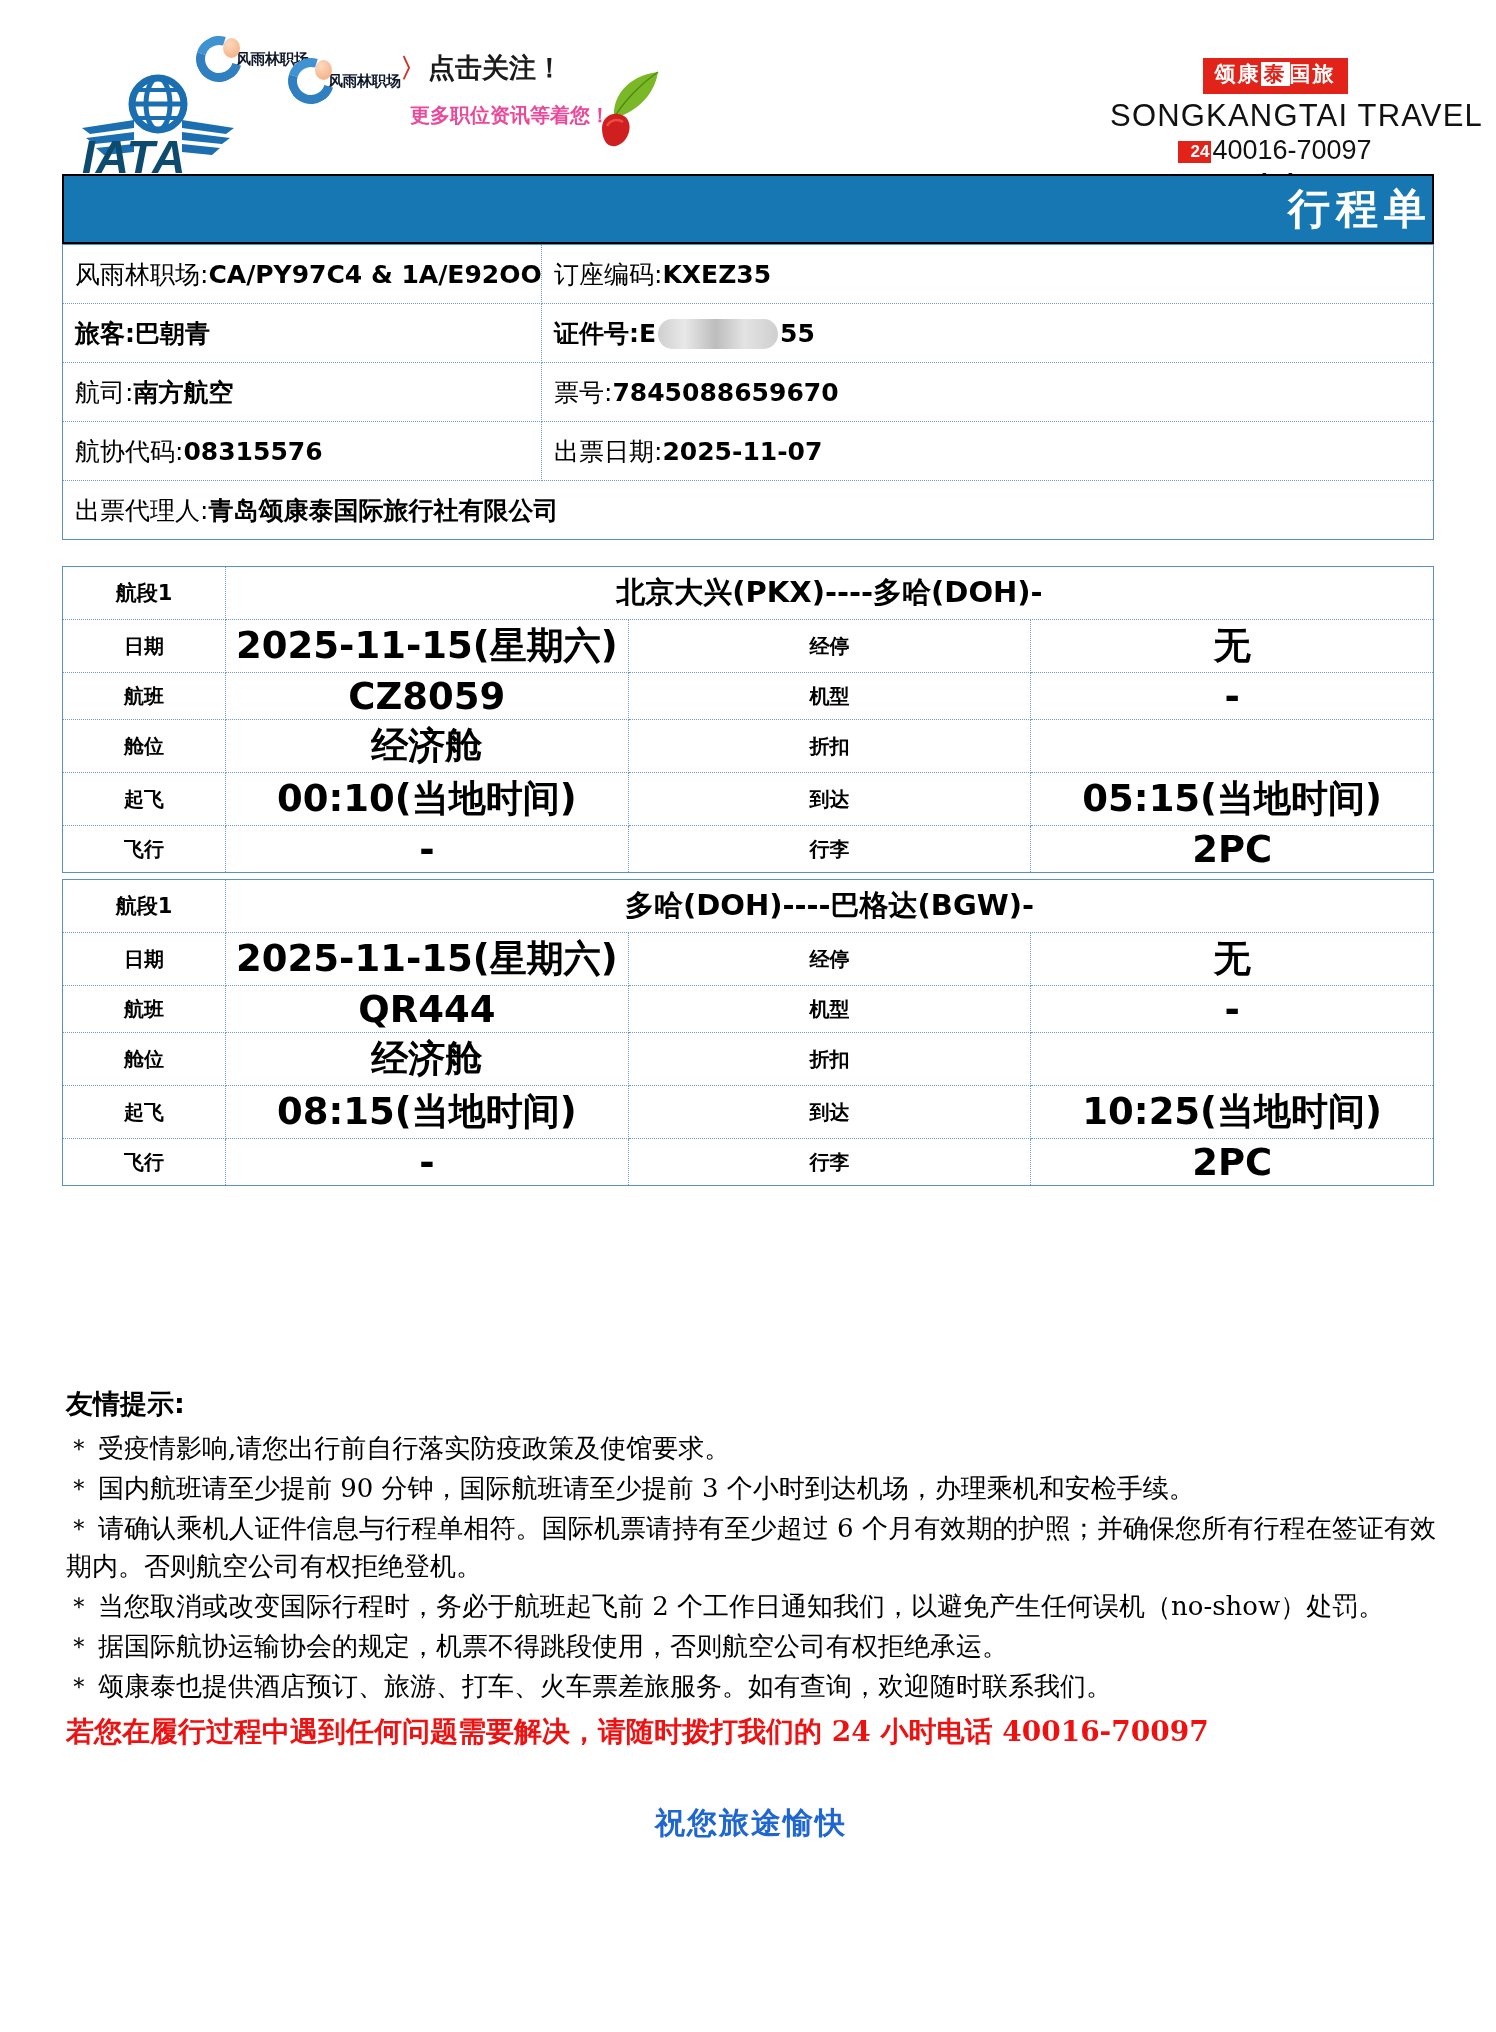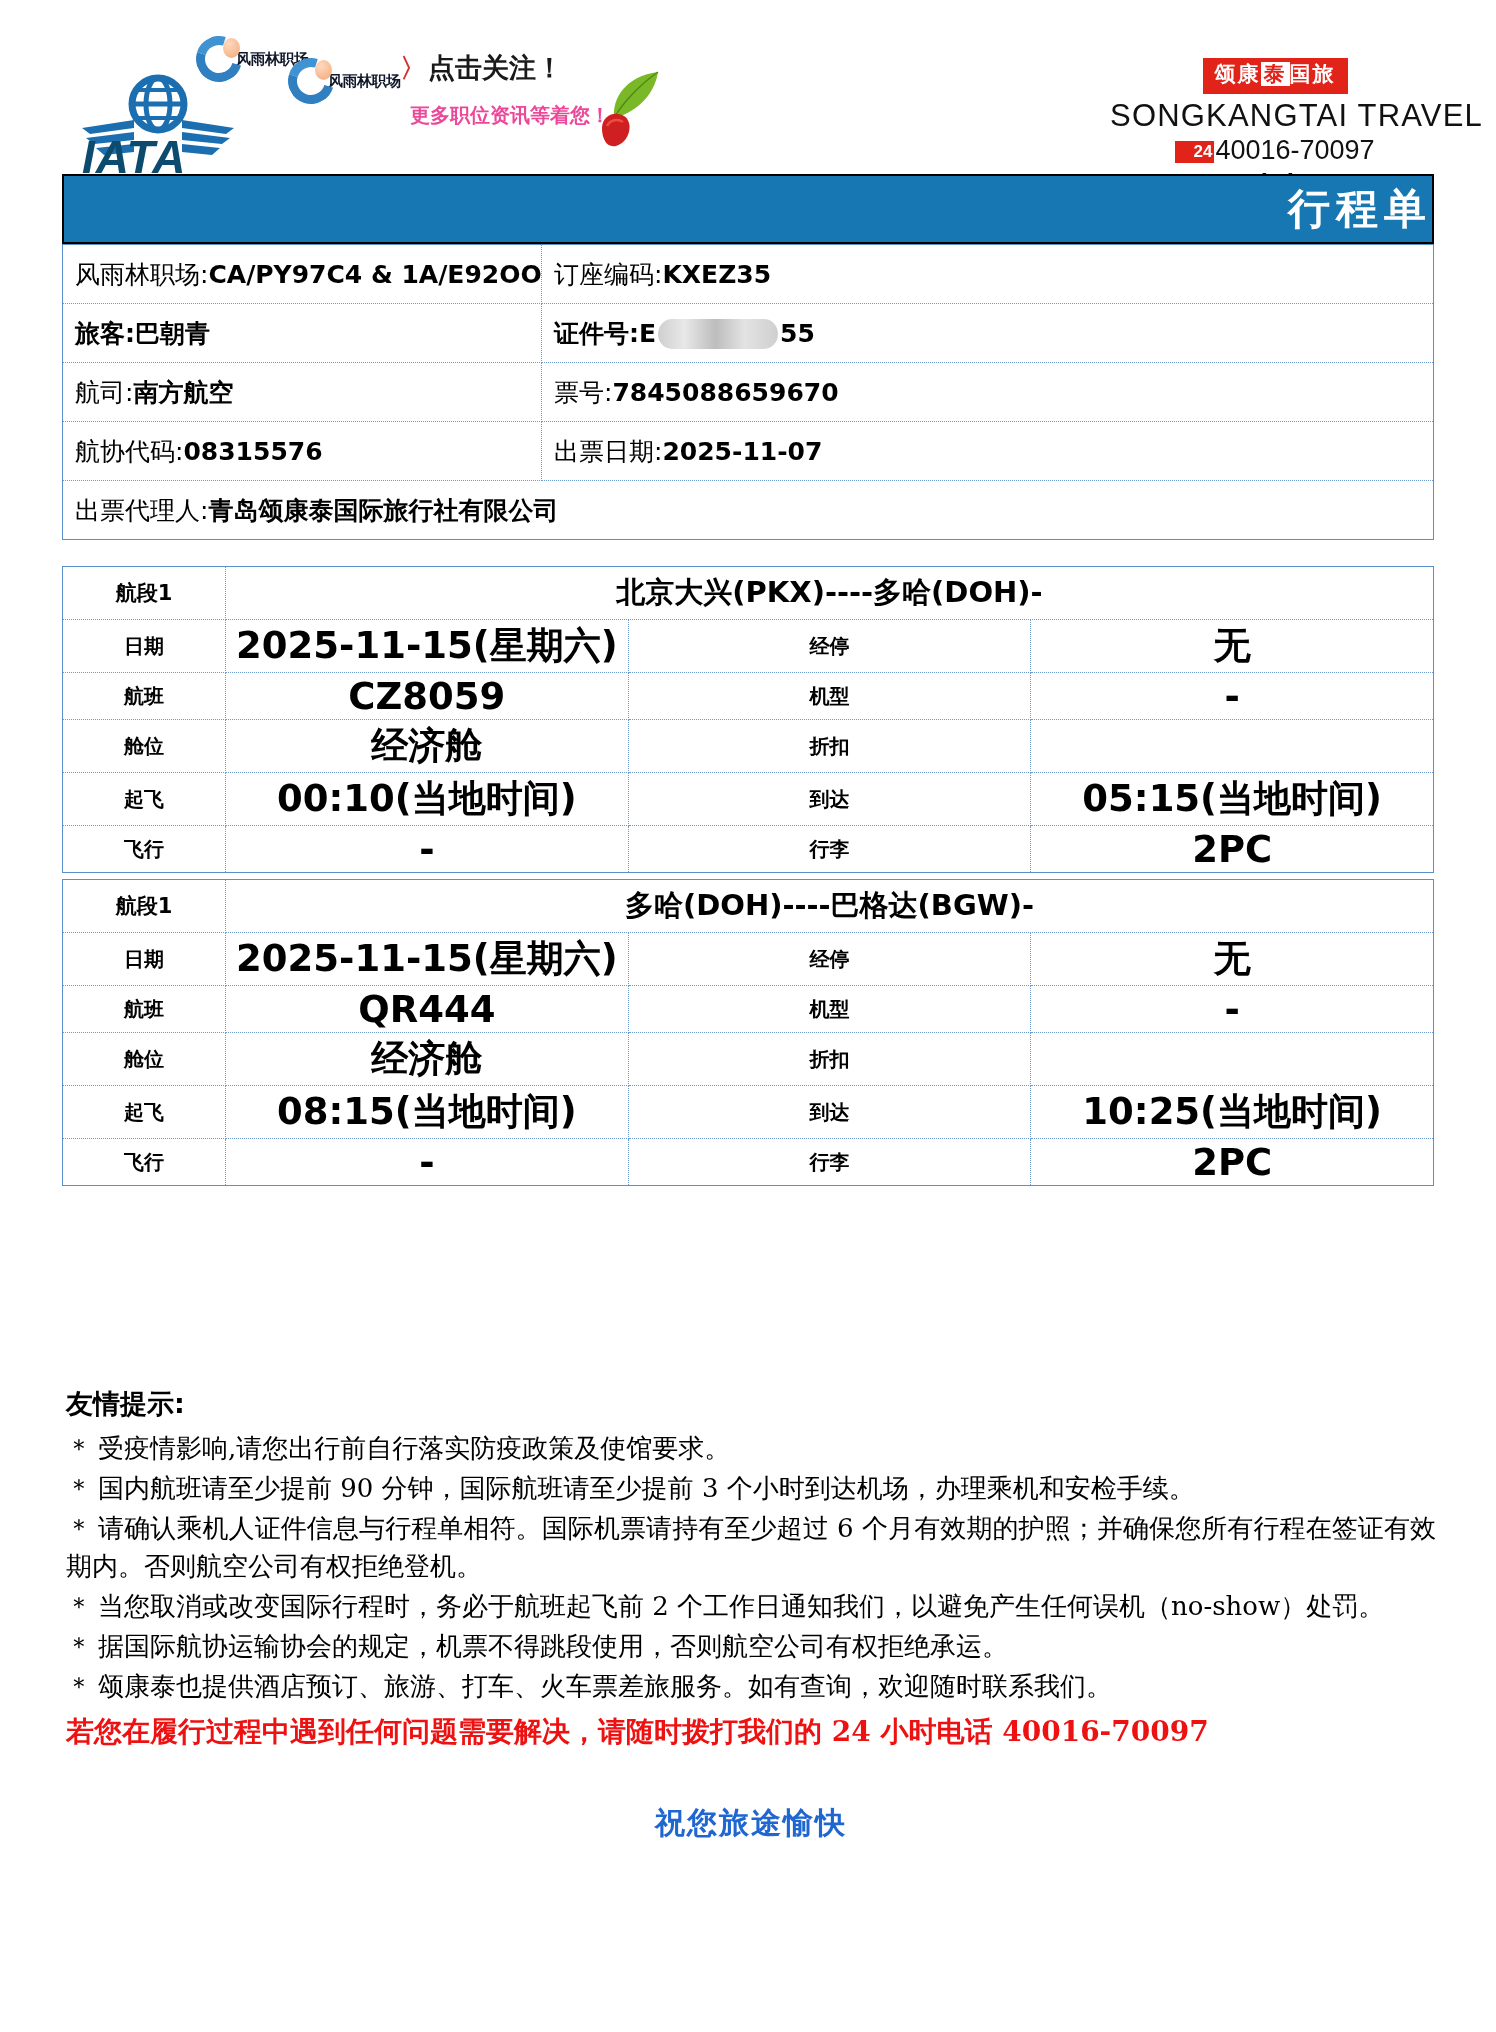--- a/index.html
+++ b/index.html
@@ -157,21 +157,21 @@
     margin-top: 1px;
     white-space: nowrap;
   }
   .badge24 {
     display: inline-block;
     background: #e2231a;
     color: #ffffff;
     font-size: 17px;
     font-weight: bold;
     line-height: 1;
-    padding: 2px 2px 3px 18px;
+    padding: 2px 2px 3px 12px;
     vertical-align: 2px;
     margin-right: 1px;
   }
   .brand-url {
     font-family: "Liberation Sans", sans-serif;
     font-size: 26px;
     font-weight: bold;
     color: #111111;
     margin-top: 2px;
     white-space: nowrap;

